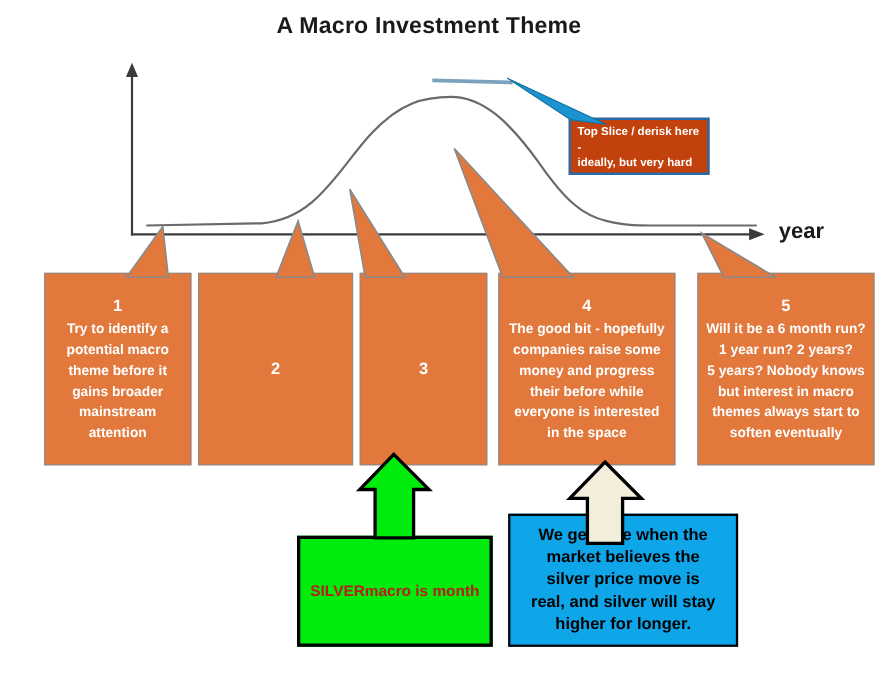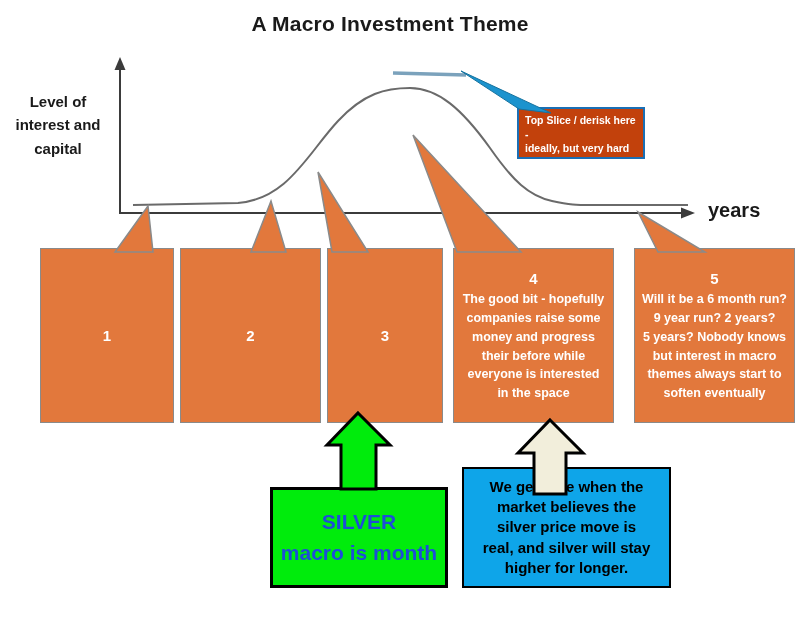--- a/index.html
+++ b/index.html
@@ -44,72 +44,75 @@
   .stage-text { font-size: 12.5px; font-weight: bold; line-height: 1.5; white-space: pre-line; }
   #stage-1 { left: 40px;  width: 134px; }
   #stage-2 { left: 180px; width: 141px; }
   #stage-3 { left: 327px; width: 116px; }
   #stage-4 { left: 453px; width: 161px; }
   #stage-5 { left: 634px; width: 161px; }
 
   .green-box {
     position: absolute; left: 270px; top: 487px; width: 178px; height: 101px;
     background: #00ec0c; border: 3px solid #000000;
-    display: flex; flex-direction: column; justify-content: center; align-items: center;
-    color: #1d4ed8; font-weight: bold; font-size: 21px; line-height: 1.45;
+    display: flex; justify-content: center; align-items: center;
+    color: #b91c1c; font-weight: bold; font-size: 14px; line-height: 1.45;
     text-align: center;
   }
   .gray-box {
     position: absolute; left: 462px; top: 467px; width: 209px; height: 121px;
     background: #0ea5e9; border: 2.5px solid #000000;
     display: flex; justify-content: center; align-items: center;
     color: #000000; font-weight: bold; font-size: 15px; line-height: 1.35;
     text-align: center; white-space: pre-line; padding: 2px;
   }
 
   svg.overlay { position: absolute; left: 0; top: 0; width: 800px; height: 618px; }
 </style>
 </head>
 <body>
 
 <div id="stage-area">
 
   <div class="title">A Macro Investment Theme</div>
 
-  <div class="y-label">Level of
-interest and
-capital</div>
-  <div class="time-label">years</div>
+  <div class="time-label">year</div>
 
   <div class="blue-box">Top Slice / derisk here -
 ideally, but very hard to
 get the timing right</div>
 
   <div class="stage-box" id="stage-1">
     <div class="stage-num">1</div>
+    <div class="stage-text">Try to identify a
+potential macro
+theme before it
+gains broader
+mainstream
+attention</div>
   </div>
   <div class="stage-box" id="stage-2">
     <div class="stage-num">2</div>
   </div>
   <div class="stage-box" id="stage-3">
     <div class="stage-num">3</div>
   </div>
   <div class="stage-box" id="stage-4">
     <div class="stage-num">4</div>
     <div class="stage-text">The good bit - hopefully
 companies raise some
 money and progress
 their before while
 everyone is interested
 in the space</div>
   </div>
   <div class="stage-box" id="stage-5">
     <div class="stage-num">5</div>
     <div class="stage-text">Will it be a 6 month run?
-9 year run? 2 years?
+1 year run? 2 years?
 5 years? Nobody knows
 but interest in macro
 themes always start to
 soften eventually</div>
   </div>
 
   <div class="green-box">
     <div>SILVER</div>
     <div>macro is month</div>
   </div>

